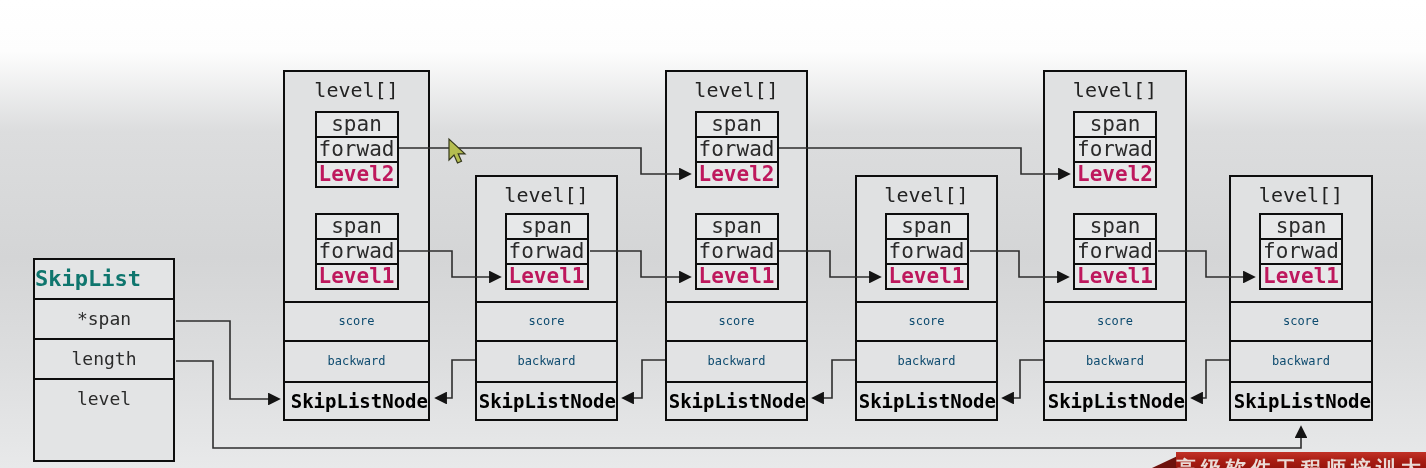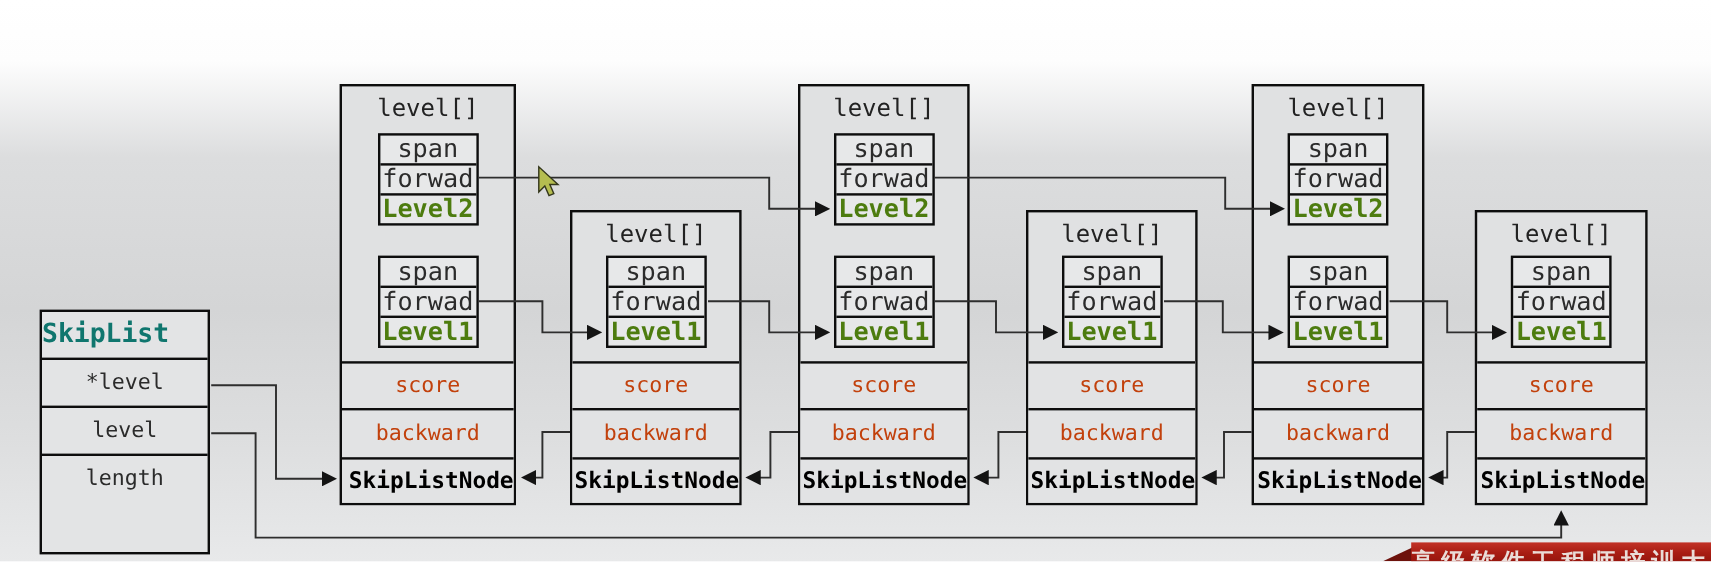--- a/index.html
+++ b/index.html
@@ -26,23 +26,23 @@
   .node-title { position:absolute; top:6px; left:0; right:0; text-align:center;
     font-size:20px; color:#222; }
   .lvbox { position:absolute; left:50%; transform:translateX(-50%); width:84px;
     border:2px solid #0d0d0d; background:#e7e8e9; }
   .tall .lv2 { top:39px; }
   .tall .lv1 { top:141px; }
   .short .lv1 { top:36px; }
   .lvrow { height:25px; line-height:23px; text-align:center; font-size:21px;
     color:#2b2b2b; border-top:2px solid #0d0d0d; }
   .lvrow:first-child { border-top:none; height:23px; }
-  .lvlabel { font-weight:bold; color:#4d7c0f; }
+  .lvlabel { font-weight:bold; color:#be185d; }
   .cell { position:absolute; left:0; right:0; text-align:center;
-    border-top:2px solid #0d0d0d; font-size:18px; color:#c2410c; background:#e2e3e4; }
+    border-top:2px solid #0d0d0d; font-size:12px; color:#0c4a6e; background:#e2e3e4; }
   .tall  .score    { top:229px; height:39px; line-height:37px; }
   .tall  .backward { top:268px; height:41px; line-height:39px; }
   .tall  .footer   { top:309px; height:38px; line-height:36px; }
   .short .score    { top:124px; height:39px; line-height:37px; }
   .short .backward { top:163px; height:41px; line-height:39px; }
   .short .footer   { top:204px; height:38px; line-height:36px; }
   .footer { font-weight:bold; font-size:19px; color:#000;text-align:right; }
 
   
   .wires { position:absolute; left:0; top:0; width:1426px; height:468px;
@@ -57,23 +57,23 @@
     font-family:"DejaVu Sans","Liberation Sans",sans-serif; font-weight:bold;
     font-size:20px; letter-spacing:5px; color:#eadcd7; }
 </style>
 </head>
 <body>
 
 <div class="stage">
 
   <div class="skiplist">
     <div class="sl-title">SkipList</div>
-    <div class="sl-row">*level</div>
+    <div class="sl-row">*span</div>
+    <div class="sl-row">length</div>
     <div class="sl-row">level</div>
-    <div class="sl-row">length</div>
   </div>
 
   <div class="node tall" style="left:283px;width:147px">
     <div class="node-title">level[]</div>
     <div class="lvbox lv2">
       <div class="lvrow">span</div>
       <div class="lvrow">forwad</div>
       <div class="lvrow lvlabel">Level2</div>
     </div>
     <div class="lvbox lv1">

